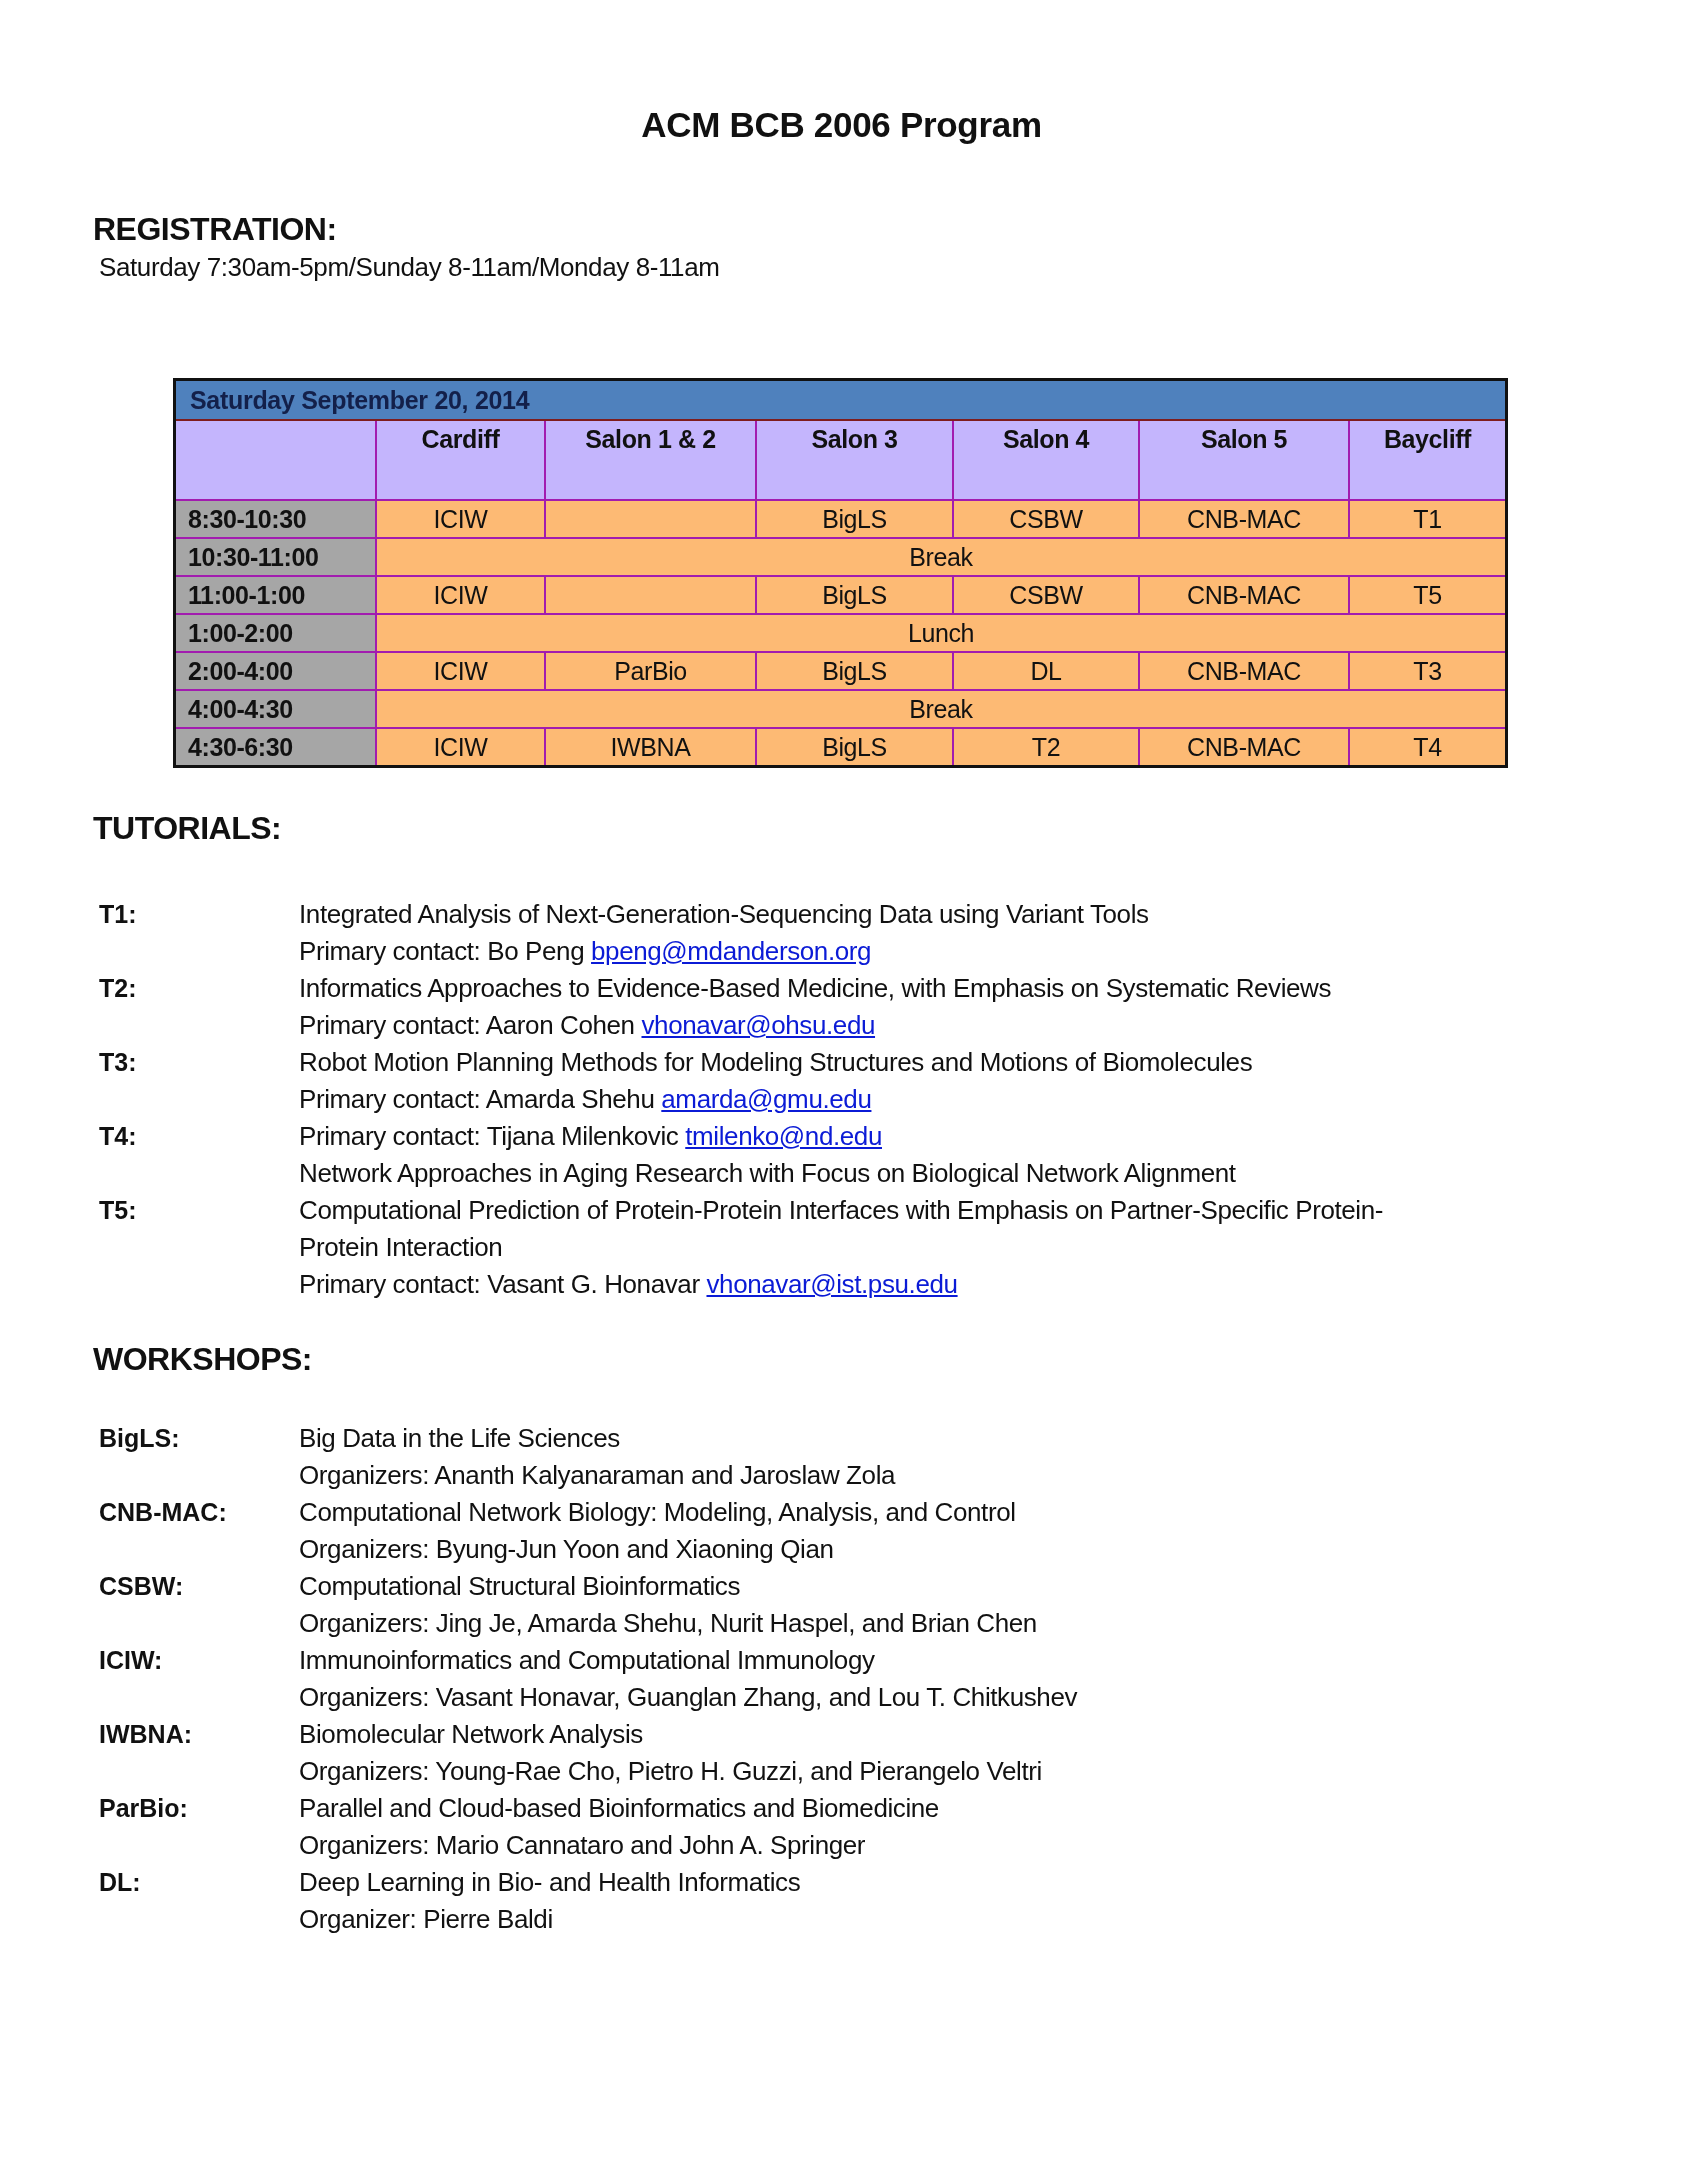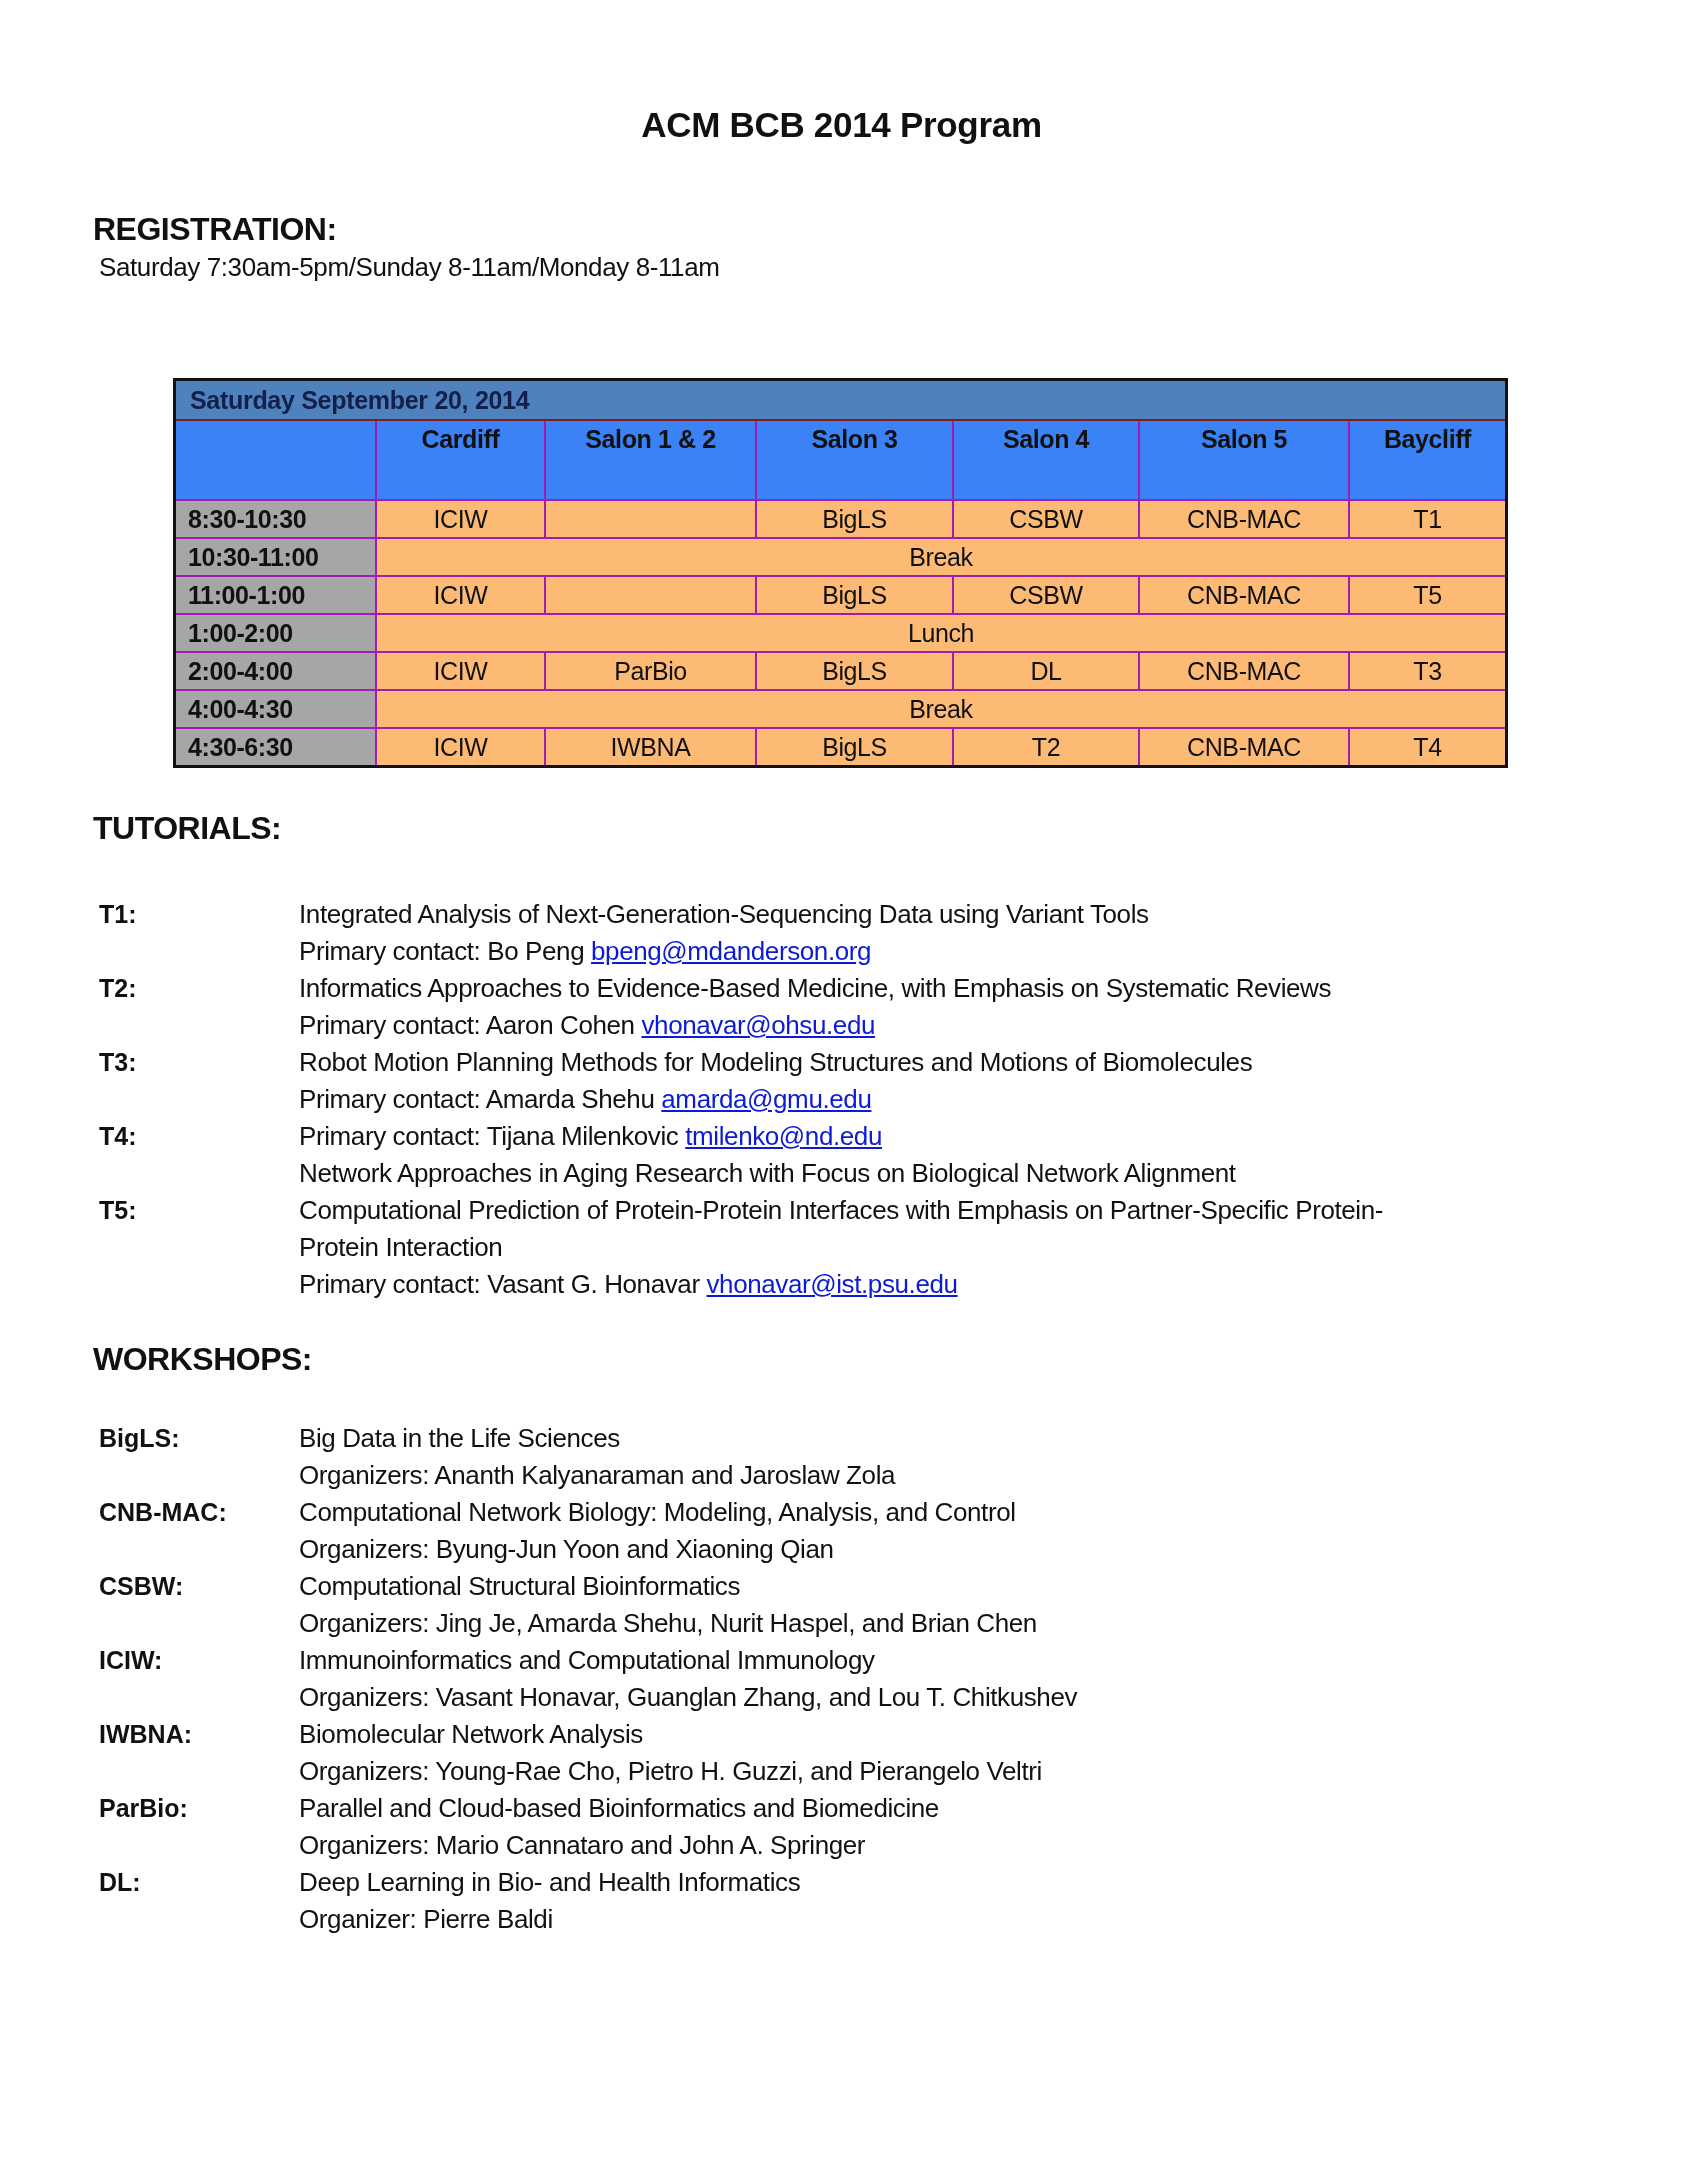--- a/index.html
+++ b/index.html
@@ -17,37 +17,37 @@
   .day-bar { background: #4f81bd; height: 38px; border-bottom: 2px solid #7f1d1d;
              font-weight: bold; font-size: 25px; line-height: 38px; padding-left: 14px;
              color: #13204a; letter-spacing: -0.3px; }
   table.grid { border-collapse: collapse; width: 100%; table-layout: fixed; }
   table.grid td, table.grid th { border: 2px solid #a21caf; font-size: 25px; text-align: center;
              padding: 0; letter-spacing: -0.4px; }
   table.grid tr:first-child th { border-top: none; }
   table.grid tr th:first-child, table.grid tr td:first-child { border-left: none; }
   table.grid tr th:last-child, table.grid tr td:last-child { border-right: none; }
   table.grid tr:last-child td { border-bottom: none; }
-  table.grid th { background: #3b82f6; font-weight: bold; height: 74px; vertical-align: top;
+  table.grid th { background: #c4b5fd; font-weight: bold; height: 74px; vertical-align: top;
                   padding-top: 4px; }
   table.grid td { height: 36px; background: #fdba74; }
   table.grid td.time { background: #a6a6a6; font-weight: bold; text-align: left; padding-left: 12px; }
 
   
   .entry-list { position: absolute; left: 99px; width: 1436px; }
   .entry { display: flex; }
   .entry .label { width: 200px; flex: none; font-weight: bold; font-size: 25px; line-height: 37px; }
   .entry .lines { flex: 1; }
   .entry .line { font-size: 26px; line-height: 37px; letter-spacing: -0.4px; white-space: nowrap; }
   .email { color: #0b1bd6; text-decoration: underline; cursor: pointer; }
 </style>
 </head>
 <body>
 
-<div class="title">ACM BCB 2014 Program</div>
+<div class="title">ACM BCB 2006 Program</div>
 
 <div class="section-heading" style="top:211px;">REGISTRATION:</div>
 <div class="reg-line">Saturday 7:30am-5pm/Sunday 8-11am/Monday 8-11am</div>
 
 <div class="schedule">
   <div class="day-bar">Saturday September 20, 2014</div>
   <table class="grid">
     <colgroup>
       <col style="width:200px">
         <col style="width:169px">

